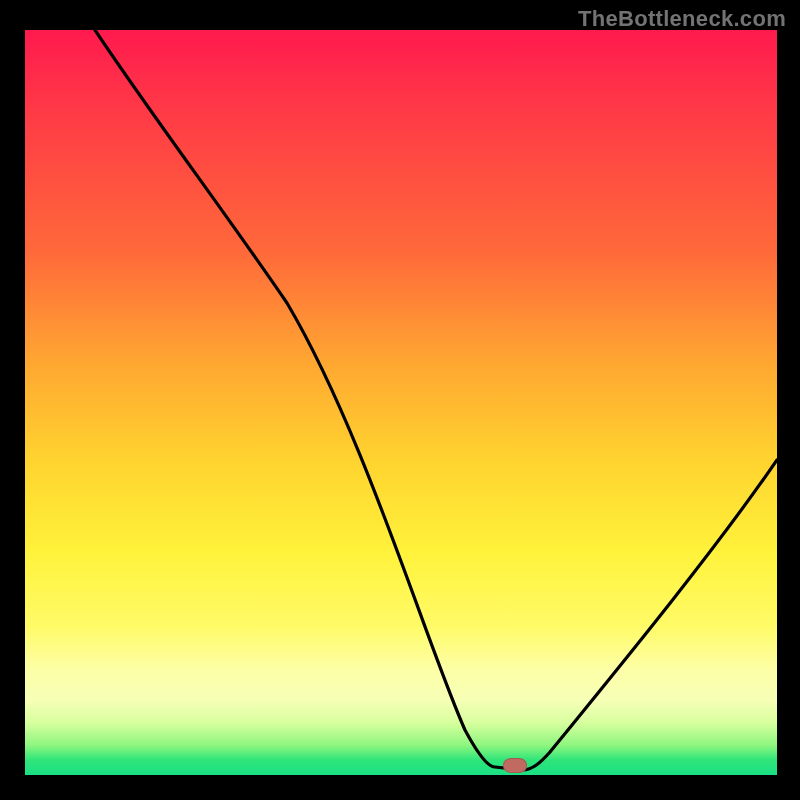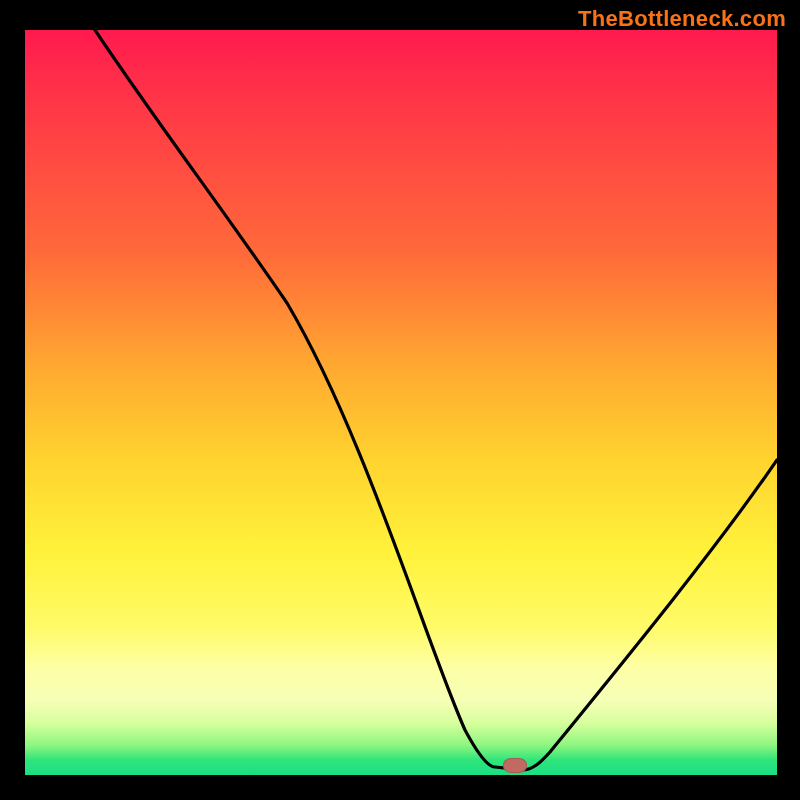--- a/index.html
+++ b/index.html
@@ -14,21 +14,21 @@
   .outer {
     position: relative;
     width: 800px;
     height: 800px;
     background: #000;
   }
   .watermark {
     position: absolute;
     top: 6px;
     right: 14px;
-    color: #f97316;
+    color: #737373;
     font-size: 22px;
     font-weight: 600;
     letter-spacing: 0.3px;
     z-index: 30;
   }
   .plot {
     position: absolute;
     left: 25px;
     top: 30px;
     width: 752px;

